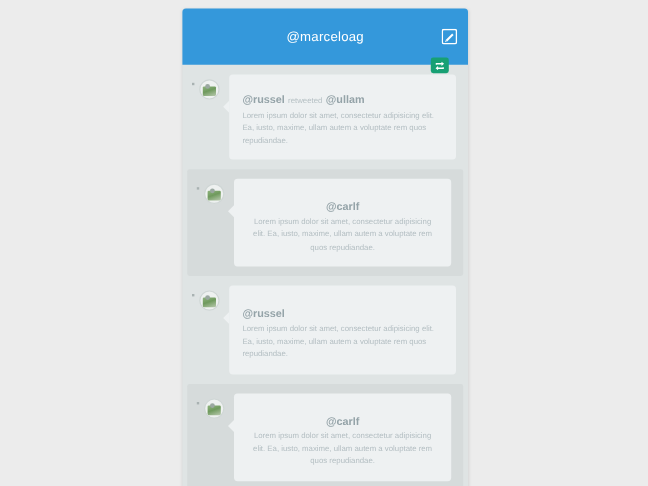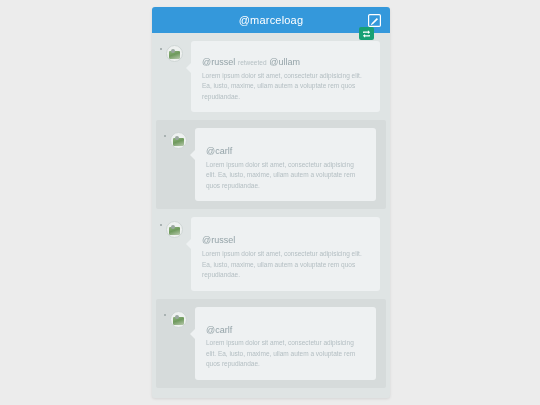--- a/index.html
+++ b/index.html
@@ -24,21 +24,21 @@
     width: 238px;
     background: #dfe4e4;
     border-radius: 3px;
     box-shadow: 0 1px 3px rgba(0,0,0,0.10);
     padding-bottom: 10px;
   }
 
   
   #app-header {
     position: relative;
-    height: 26px;
+    height: 47px;
     background: #3498db;
     border-radius: 3px 3px 0 0;
     display: flex;
     align-items: center;
     justify-content: center;
   }
 
   #header-title {
     color: #ffffff;
     font-size: 11px;
@@ -69,20 +69,21 @@
     display: flex;
     align-items: flex-start;
     padding: 8px 10px 8px 4px;
     min-height: 62px;
   }
 
   .feed-row.row-alt {
     background: #d6dbdb;
     margin: 0 4px;
     border-radius: 2px;
+    text-align: center;
   }
 
   
   .bullet-marker {
     width: 10px;
     flex: 0 0 10px;
     display: flex;
     justify-content: center;
     padding-top: 7px;
   }
@@ -152,21 +153,21 @@
 
   .tweet-meta {
     font-size: 8.5px;
     line-height: 1.3;
     margin-bottom: 2px;
     white-space: nowrap;
     overflow: hidden;
   }
   .handle {
     color: #94a3a8;
-    font-weight: normal;
+    font-weight: bold;
     font-size: 9px;
     margin-top: 19px;
   }
   .rt-word {
     color: #b6c0c4;
     font-size: 6.5px;
     font-weight: normal;
     padding: 0 1px;
   }
 

